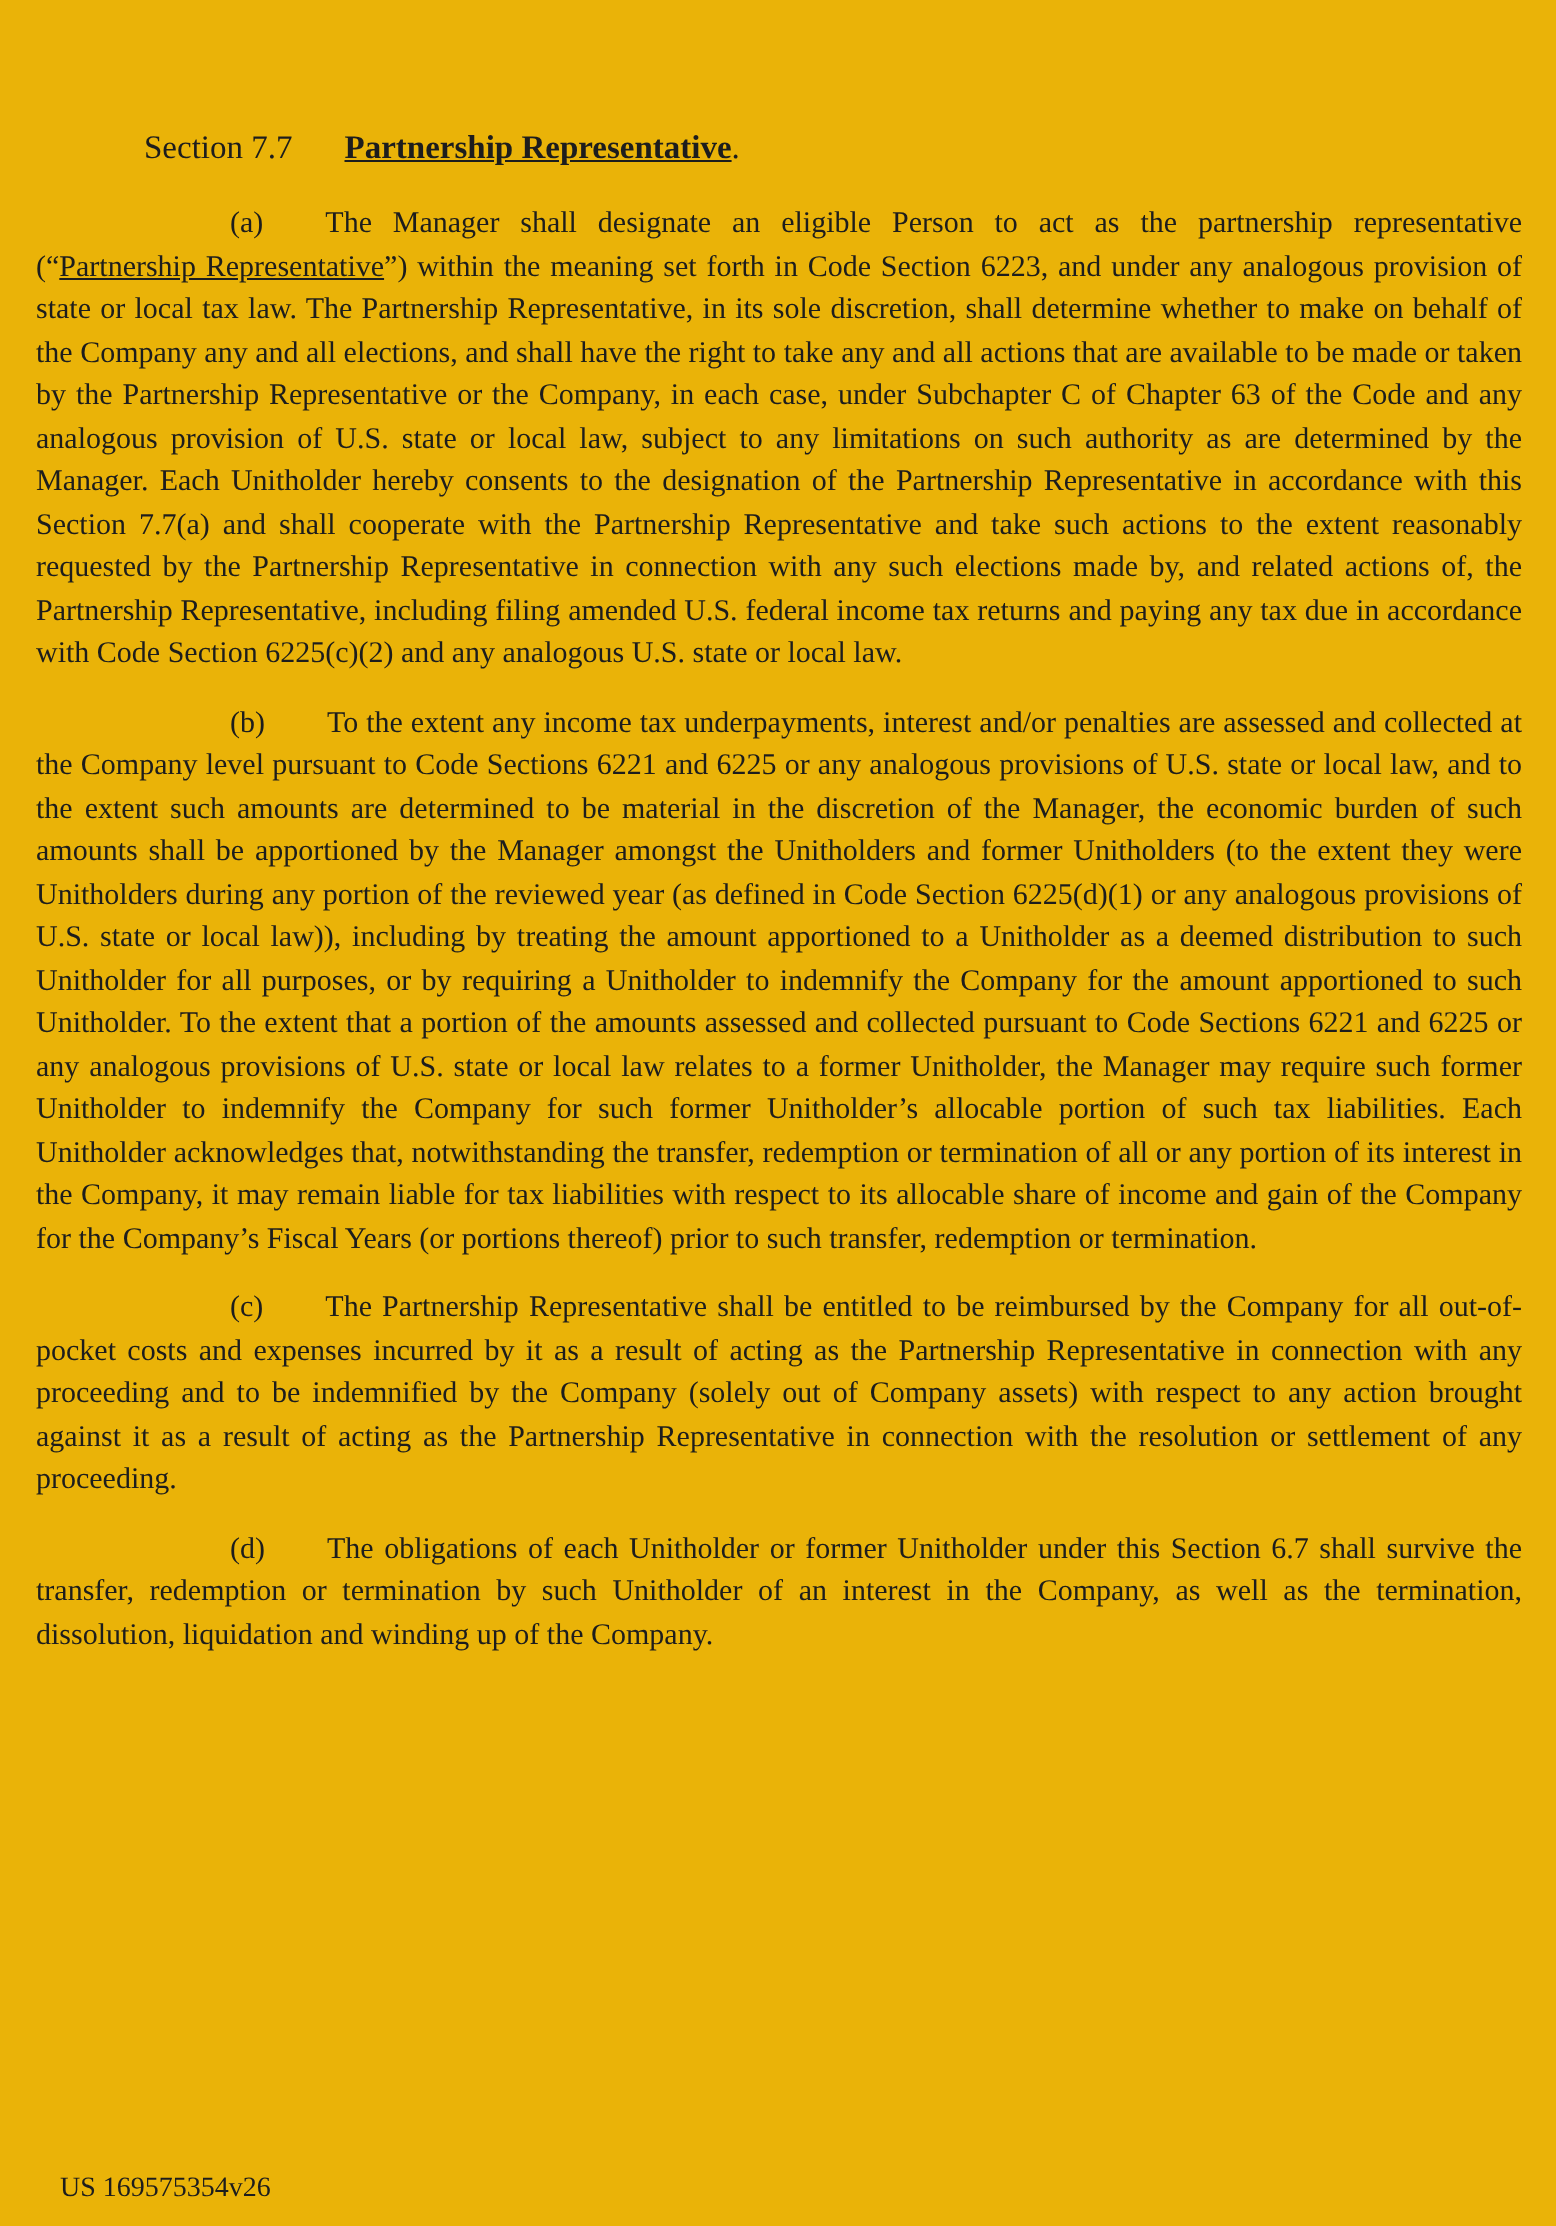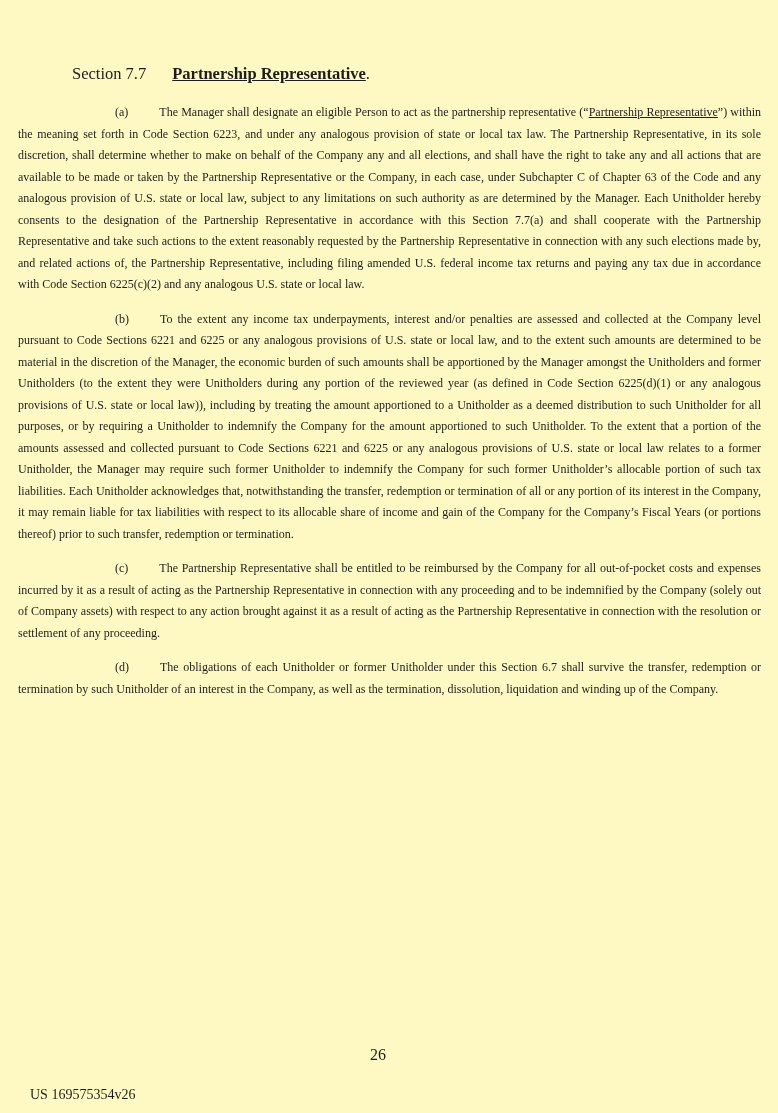--- a/index.html
+++ b/index.html
@@ -1,20 +1,20 @@
 <!DOCTYPE html>
 <html><head>
 <meta charset="utf-8">
 <style>
   html, body { margin: 0; padding: 0; background: #ffffff; }
   .page {
     position: relative;
     width: 778px;
     height: 1113px;
-    background: #fef9c3;
+    background: #eab308;
     font-family: "Liberation Serif", "DejaVu Serif", serif;
     color: #1d1d1d;
     overflow: hidden;
   }
   .content {
     position: absolute;
     top: 63px;
     left: 18px;
     right: 17px;
   }
@@ -26,21 +26,21 @@
   }
   .heading-title {
     font-weight: bold;
     text-decoration: underline;
   }
   .tab { display: inline-block; }
   .tab-heading { width: 26px; }
   .tab-label { width: 31px; }
   p.para {
     margin: 0 0 13px 0;
-    font-size: 12px;
+    font-size: 15px;
     line-height: 21.5px;
     text-align: justify;
     text-indent: 97px;
   }
   .underlined-term { text-decoration: underline; }
   .page-number {
     position: absolute;
     top: 1046px;
     left: 0;
     width: 756px;
@@ -76,16 +76,15 @@
     <p class="para">
       <span>(c)</span><span class="tab tab-label"></span><span>The Partnership Representative shall be entitled to be reimbursed by the Company for all out-of-pocket costs and expenses incurred by it as a result of acting as the Partnership Representative in connection with any proceeding and to be indemnified by the Company (solely out of Company assets) with respect to any action brought against it as a result of acting as the Partnership Representative in connection with the resolution or settlement of any proceeding.</span>
     </p>
 
     <p class="para">
       <span>(d)</span><span class="tab tab-label"></span><span>The obligations of each Unitholder or former Unitholder under this Section 6.7 shall survive the transfer, redemption or termination by such Unitholder of an interest in the Company, as well as the termination, dissolution, liquidation and winding up of the Company.</span>
     </p>
 
   </div>
 
-  <div class="page-number">26</div>
 
   <div class="doc-id">US 169575354v26</div>
 </div>
 
 </body></html>

